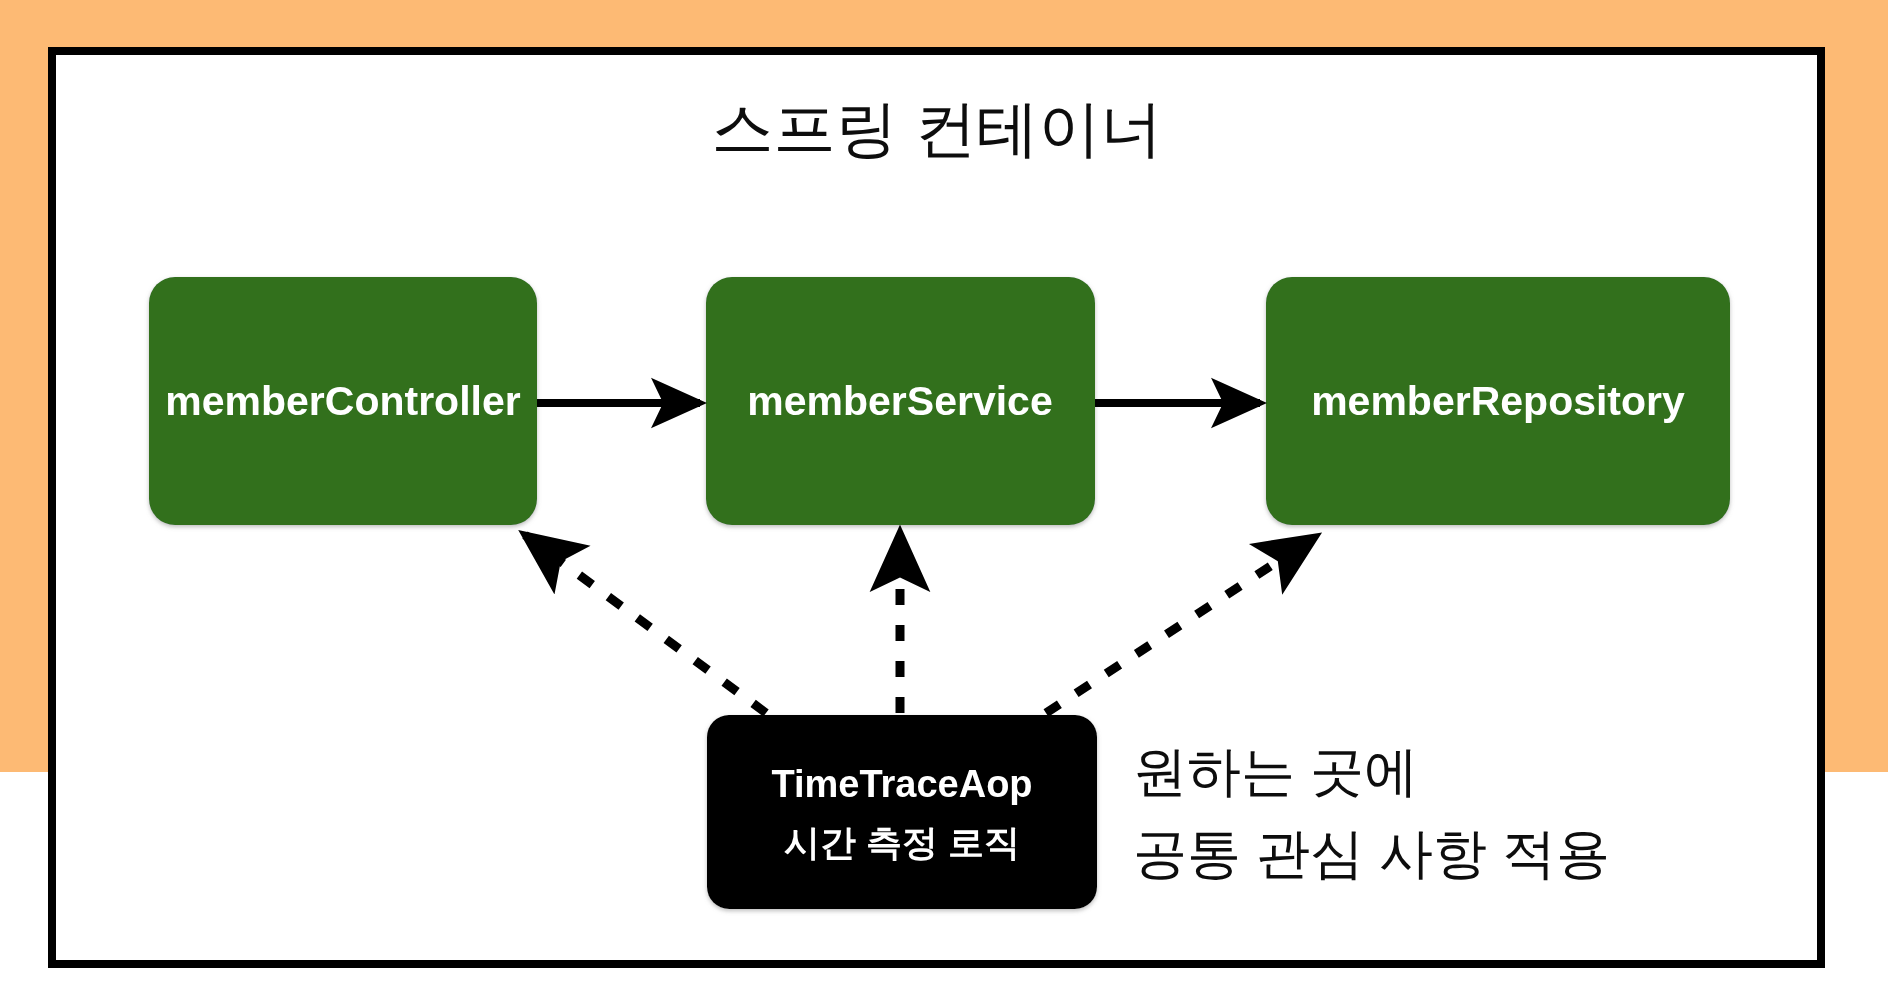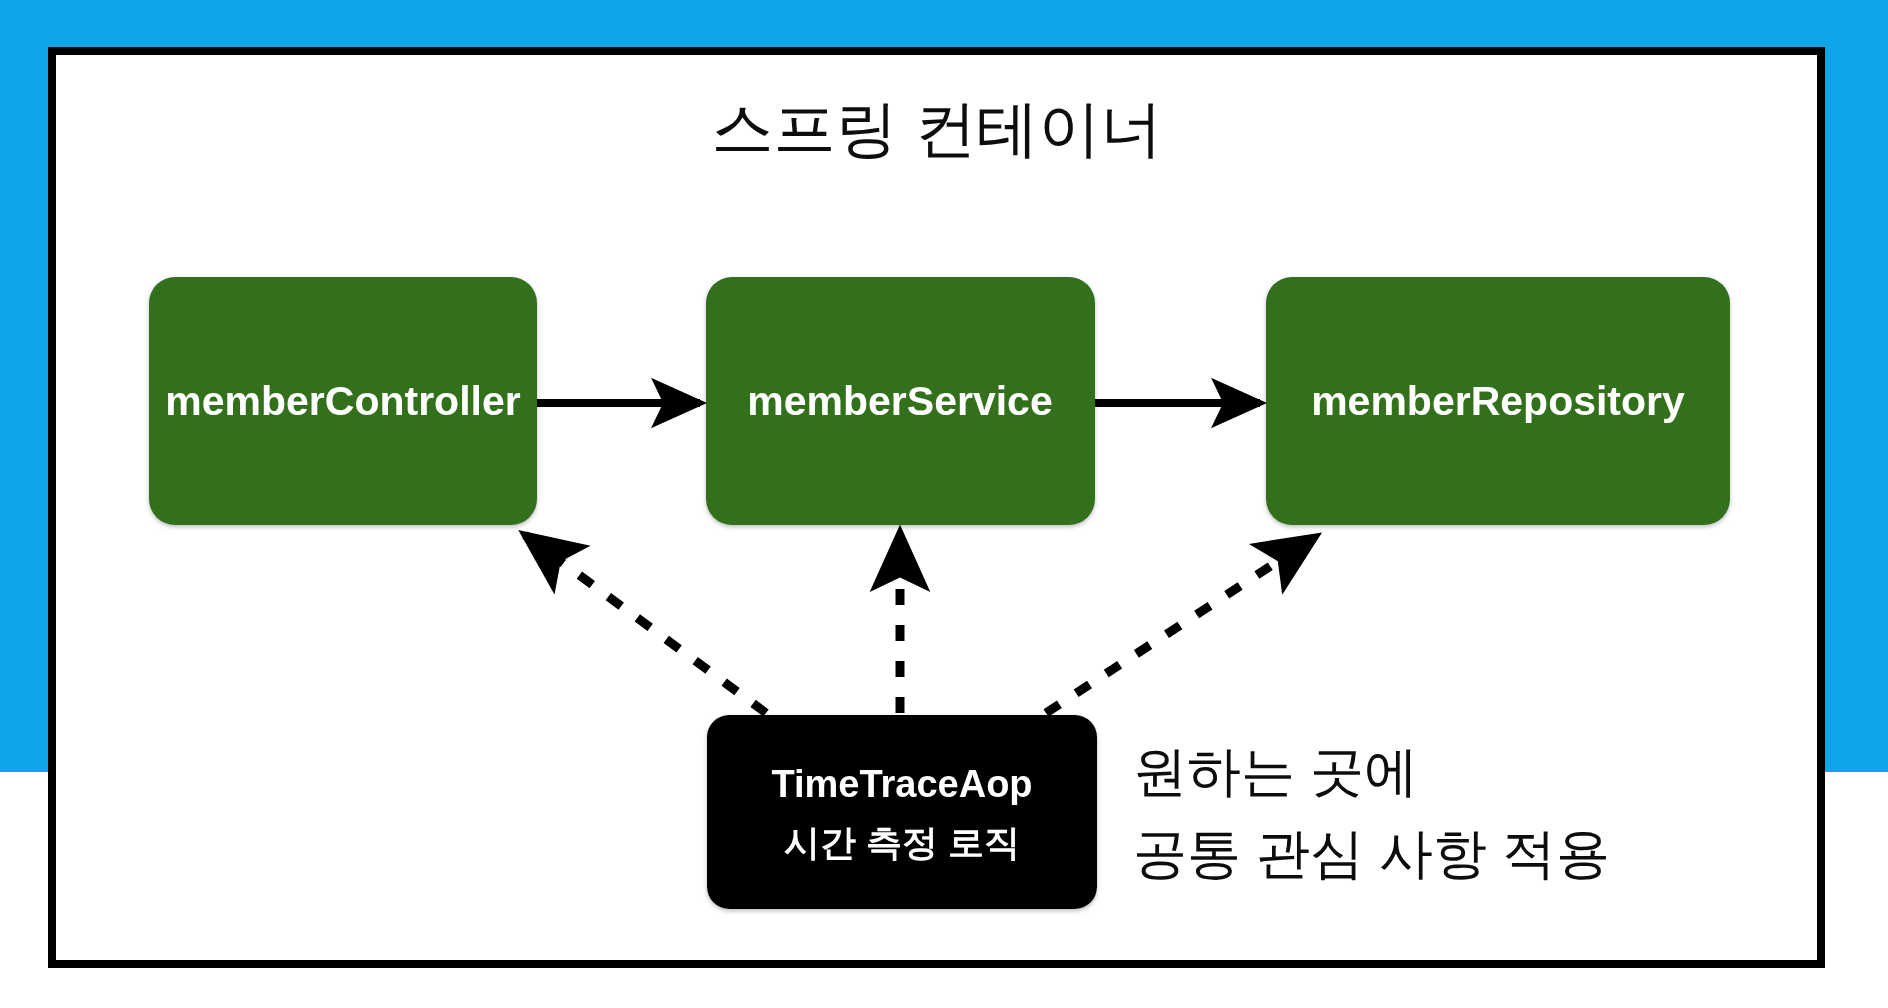--- a/index.html
+++ b/index.html
@@ -10,21 +10,21 @@
   body {
     width: 1888px;
     height: 1008px;
     font-family: "Liberation Sans", "DejaVu Sans", sans-serif;
     overflow: hidden;
   }
   #diagram-root {
     position: relative;
     width: 1888px;
     height: 772px;
-    background: #0ea5e9;
+    background: #fdba74;
   }
   svg.canvas {
     position: absolute;
     left: 0;
     top: 0;
     width: 1888px;
     height: 1008px;
     display: block;
   }
   .box-label {

